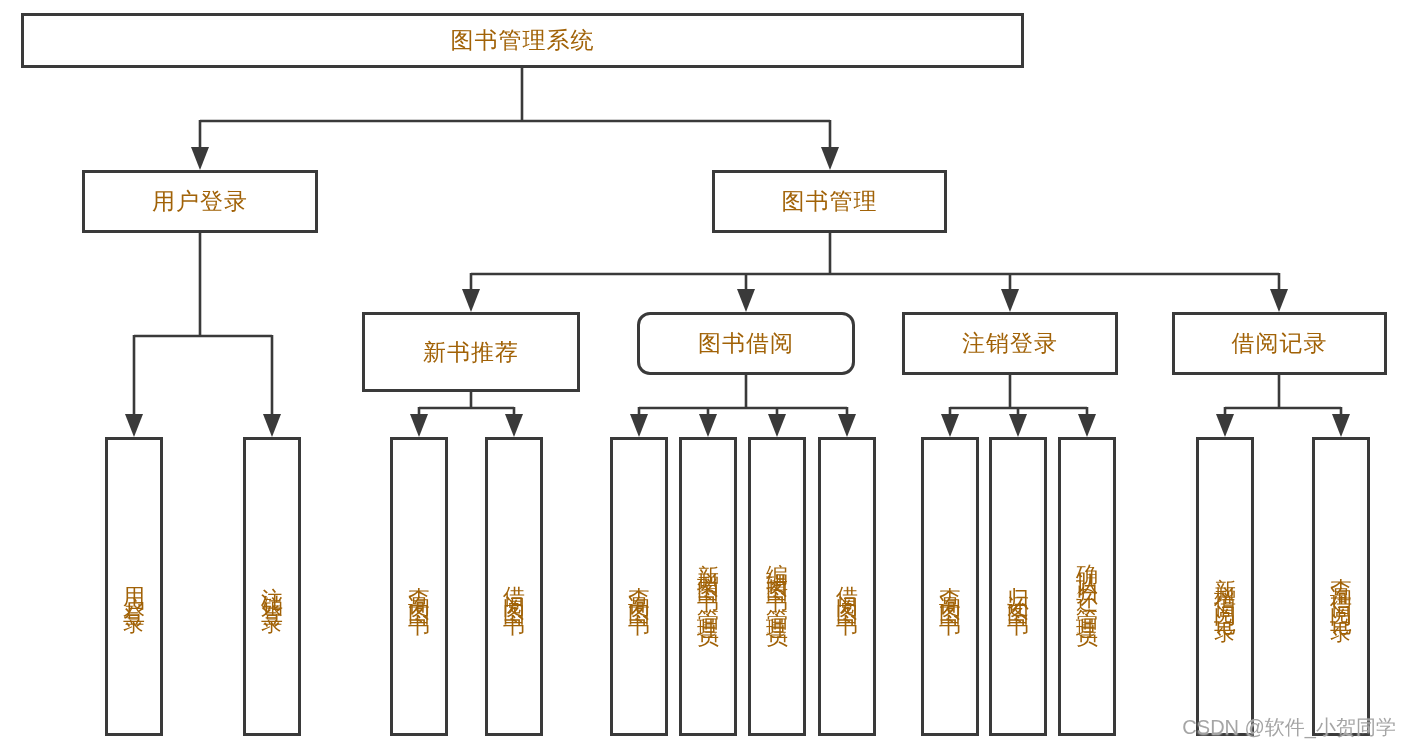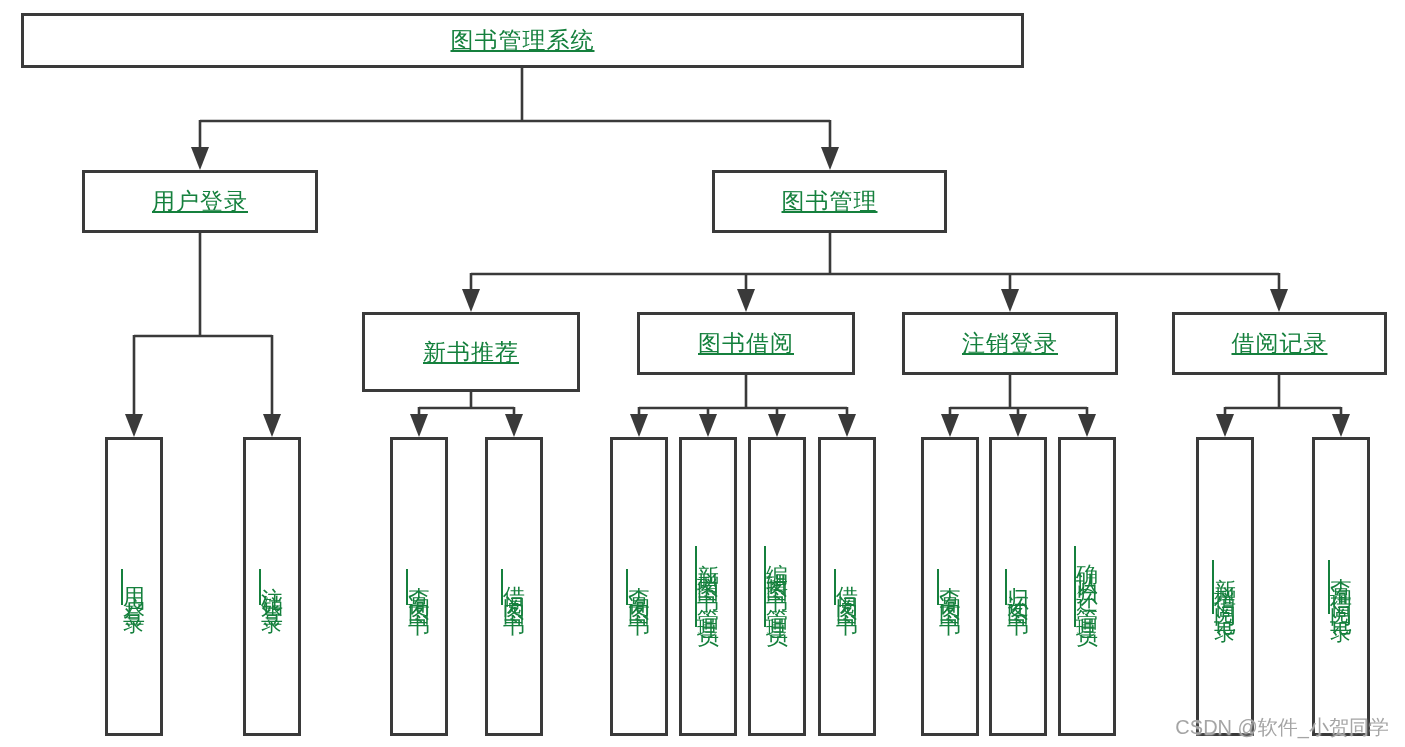--- a/index.html
+++ b/index.html
@@ -13,36 +13,35 @@
   }
   svg.wires { position: absolute; left: 0; top: 0; z-index: 1; }
   .node {
     position: absolute;
     box-sizing: border-box;
     border: 3px solid #3a3a3a;
     background: #ffffff;
     display: flex;
     align-items: center;
     justify-content: center;
-    color: #15803d;
+    color: #a16207;
     z-index: 2;
-    text-decoration: underline;
   }
   .h-node { font-size: 23px; letter-spacing: 1px; white-space: nowrap; }
   .v-node {
     writing-mode: vertical-rl;
     text-orientation: mixed;
     font-size: 22px;
     letter-spacing: 9px;
     line-height: 1;
   }
   .watermark {
     position: absolute;
     top: 714px;
-    right: 16px;
+    right: 9px;
     z-index: 3;
     font-size: 20px;
     color: #a5a5a5;
     text-shadow: 0 1px 2px rgba(255,255,255,0.9);
     white-space: nowrap;
   }
 </style>
 </head>
 <body>
 
@@ -79,21 +78,21 @@
       <polygon points="1332,414 1350,414 1341,437"></polygon>
     </g>
   </svg>
 
   <div class="node h-node" style="left:21px; top:13px; width:1003px; height:55px;">图书管理系统</div>
 
   <div class="node h-node" style="left:82px; top:170px; width:236px; height:63px;">用户登录</div>
   <div class="node h-node" style="left:712px; top:170px; width:235px; height:63px;">图书管理</div>
 
   <div class="node h-node" style="left:362px; top:312px; width:218px; height:80px;">新书推荐</div>
-  <div class="node h-node" style="left:637px; top:312px; width:218px; height:63px;">图书借阅</div>
+  <div class="node h-node" style="left:637px; top:312px; width:218px; height:63px;border-radius:13px;">图书借阅</div>
   <div class="node h-node" style="left:902px; top:312px; width:216px; height:63px;">注销登录</div>
   <div class="node h-node" style="left:1172px; top:312px; width:215px; height:63px;">借阅记录</div>
 
   <div class="node v-node" style="left:105px; top:437px; width:58px; height:299px;">用户登录</div>
   <div class="node v-node" style="left:243px; top:437px; width:58px; height:299px;">注销登录</div>
 
   <div class="node v-node" style="left:390px; top:437px; width:58px; height:299px;">查询图书</div>
   <div class="node v-node" style="left:485px; top:437px; width:58px; height:299px;">借阅图书</div>
 
   <div class="node v-node" style="left:610px; top:437px; width:58px; height:299px;">查询图书</div>

